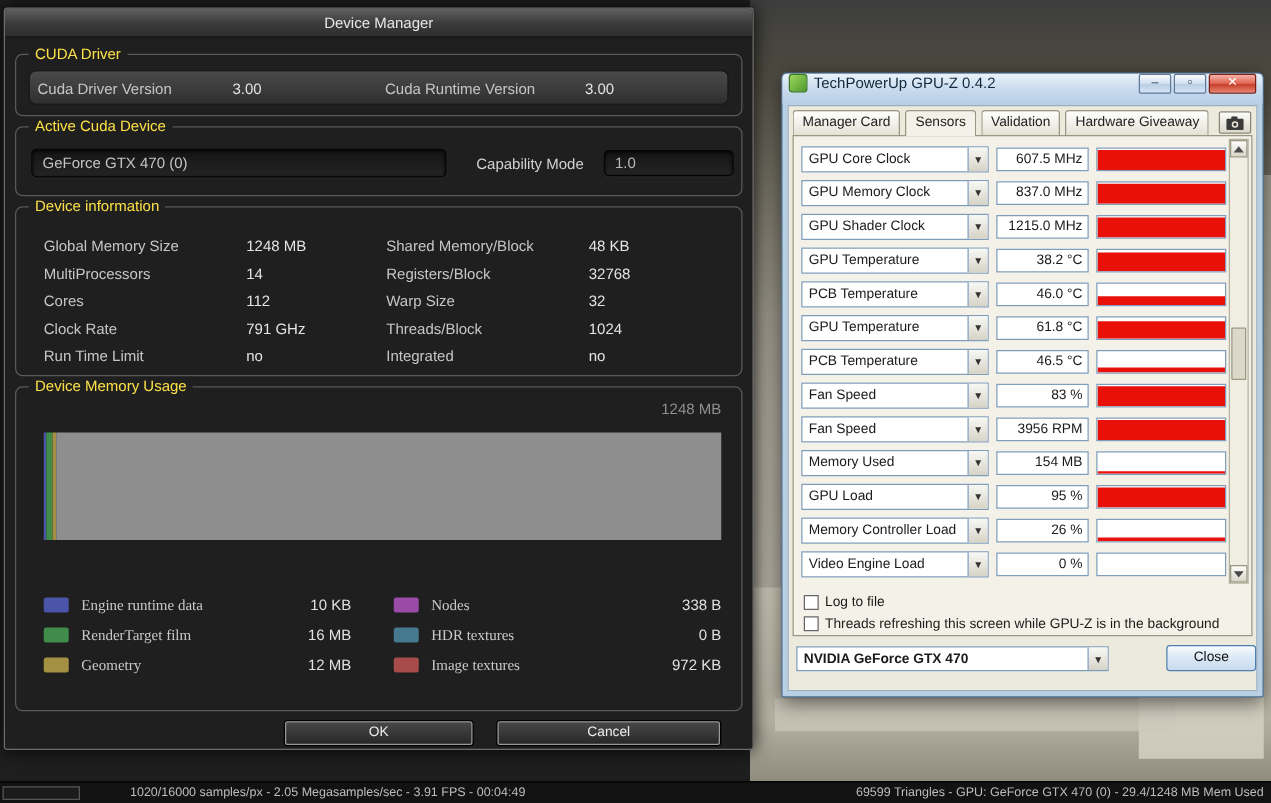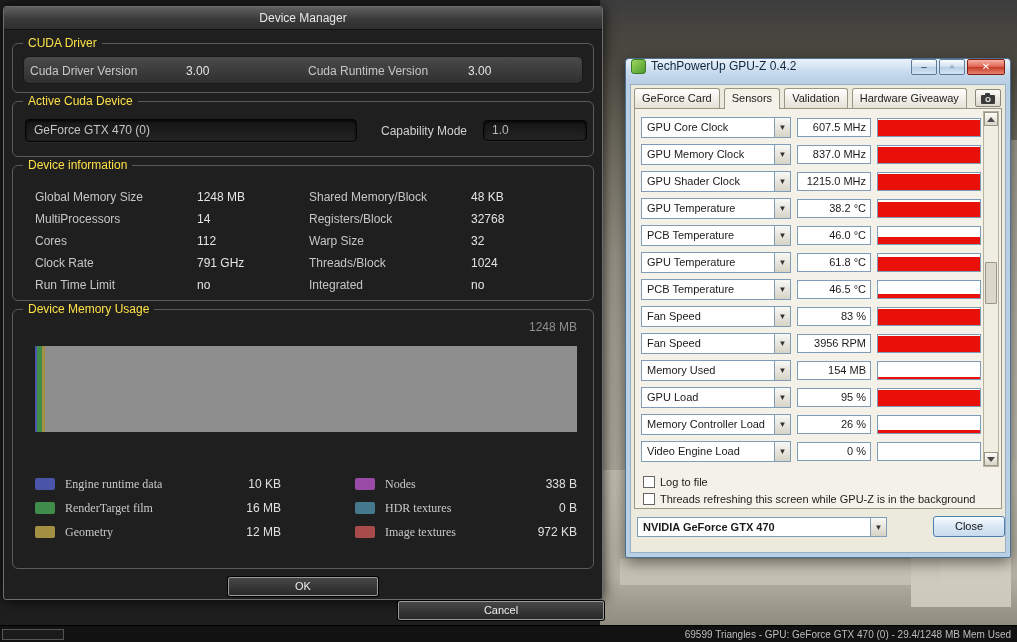--- a/index.html
+++ b/index.html
@@ -42,29 +42,29 @@
   .info-row { display:grid; grid-template-columns:162px 112px 162px 1fr; height:22px; align-items:center; }
 
   .g-mem { left:8px; top:302px; width:582px; height:260px; }
   .mem-total { position:absolute; right:16px; top:10px; color:#8f8f8f; }
   .mem-bar { position:absolute; left:22px; top:36px; width:542px; height:86px; display:flex; }
   .mem-bar div { height:100%; }
   .mem-free { flex:1; }
   .legend { position:absolute; left:22px; right:16px; top:162px; }
   .legend-row { display:flex; height:24px; align-items:center; }
   .legend-cell { display:flex; align-items:center; }
-  .legend-cell.l { width:246px; } .legend-spacer { width:34px; } .legend-cell.r { flex:1;margin-left:40px; }
+  .legend-cell.l { width:246px; } .legend-spacer { width:34px; } .legend-cell.r { flex:1; }
   .swatch { width:20px; height:12px; border-radius:2px; margin-right:10px; flex:0 0 20px; }
   .legend-label { flex:1; color:#c9c9c9;font-family:Liberation Serif, serif; }
   .legend-value { color:#e0e0e0; text-align:right; }
 
   .dm-btn { position:absolute; top:570px; height:19px; background:linear-gradient(#474747,#282828);
     border:1px solid #9a9a9a; border-radius:2px; box-shadow:0 0 0 1px #000; color:#ececec;
     font-size:11px; text-align:center; line-height:17px; cursor:default; }
-  .btn-ok { left:224px; width:150px; } .btn-cancel { left:394px; width:206px;margin-top:24px; }
+  .btn-ok { left:224px; width:150px; } .btn-cancel { left:394px; width:178px; }
 
   
   .gz { position:absolute; left:625px; top:58px; width:386px; height:500px; background:#b9cfe4;
     border:1px solid #4f6f90; border-radius:4px 4px 2px 2px; box-shadow:0 4px 16px rgba(0,0,0,.55); }
   .gz-titlebar { height:24px; display:flex; align-items:flex-start; padding:0 5px;
     background:linear-gradient(#e9f2fb,#c5d8ec 60%,#b9cfe4); border-radius:4px 4px 0 0; }
   .gz-appicon { width:15px; height:15px; border-radius:3px; background:linear-gradient(135deg,#9ed65e,#4e9a2e); border:1px solid #3a7a22; }
   .gz-title { font-size:12px; color:#10283e; margin-left:5px; flex:1; }
   .winbtn { width:26px; height:16px; margin-left:2px; border:1px solid #5d7a99; border-radius:2px;
     font-size:10px; line-height:14px; text-align:center; color:#24415e;
@@ -251,21 +251,21 @@
     <div class="gz-titlebar">
       <div class="gz-appicon"></div>
       <span class="gz-title">TechPowerUp GPU-Z 0.4.2</span>
       <div class="winbtn">–</div>
       <div class="winbtn">▫</div>
       <div class="winbtn close">✕</div>
     </div>
 
     <div class="gz-content">
       <div class="gz-tabs">
-        <span class="gz-tab">GeForce Card</span>
+        <span class="gz-tab">Manager Card</span>
         <span class="gz-tab active">Sensors</span>
         <span class="gz-tab">Validation</span>
         <span class="gz-tab">Hardware Giveaway</span>
       </div>
       <div class="gz-camera">
         <svg width="14" height="11" viewBox="0 0 14 11">
           <rect x="0" y="2" width="14" height="9" rx="1" fill="#3a3a3a"></rect>
           <rect x="4" y="0" width="5" height="3" rx="1" fill="#3a3a3a"></rect>
           <circle cx="7" cy="6.5" r="2.6" fill="#e8e6da"></circle>
           <circle cx="7" cy="6.5" r="1.4" fill="#3a3a3a"></circle>
@@ -440,16 +440,17 @@
       <div class="combo gz-devcombo" style="position:absolute">
         <span class="combo-text">NVIDIA GeForce GTX 470</span>
         <span class="combo-btn">▼</span>
       </div>
       <div class="gz-close">Close</div>
     </div>
   </div>
 
   <div class="statusbar">
     <div class="status-meter"></div>
+    <span class="status-left">1020/16000 samples/px - 2.05 Megasamples/sec - 3.91 FPS - 00:04:49</span>
     <span class="status-right">69599 Triangles - GPU: GeForce GTX 470 (0) - 29.4/1248 MB Mem Used</span>
   </div>
 
 </div>
 
 </body></html>

